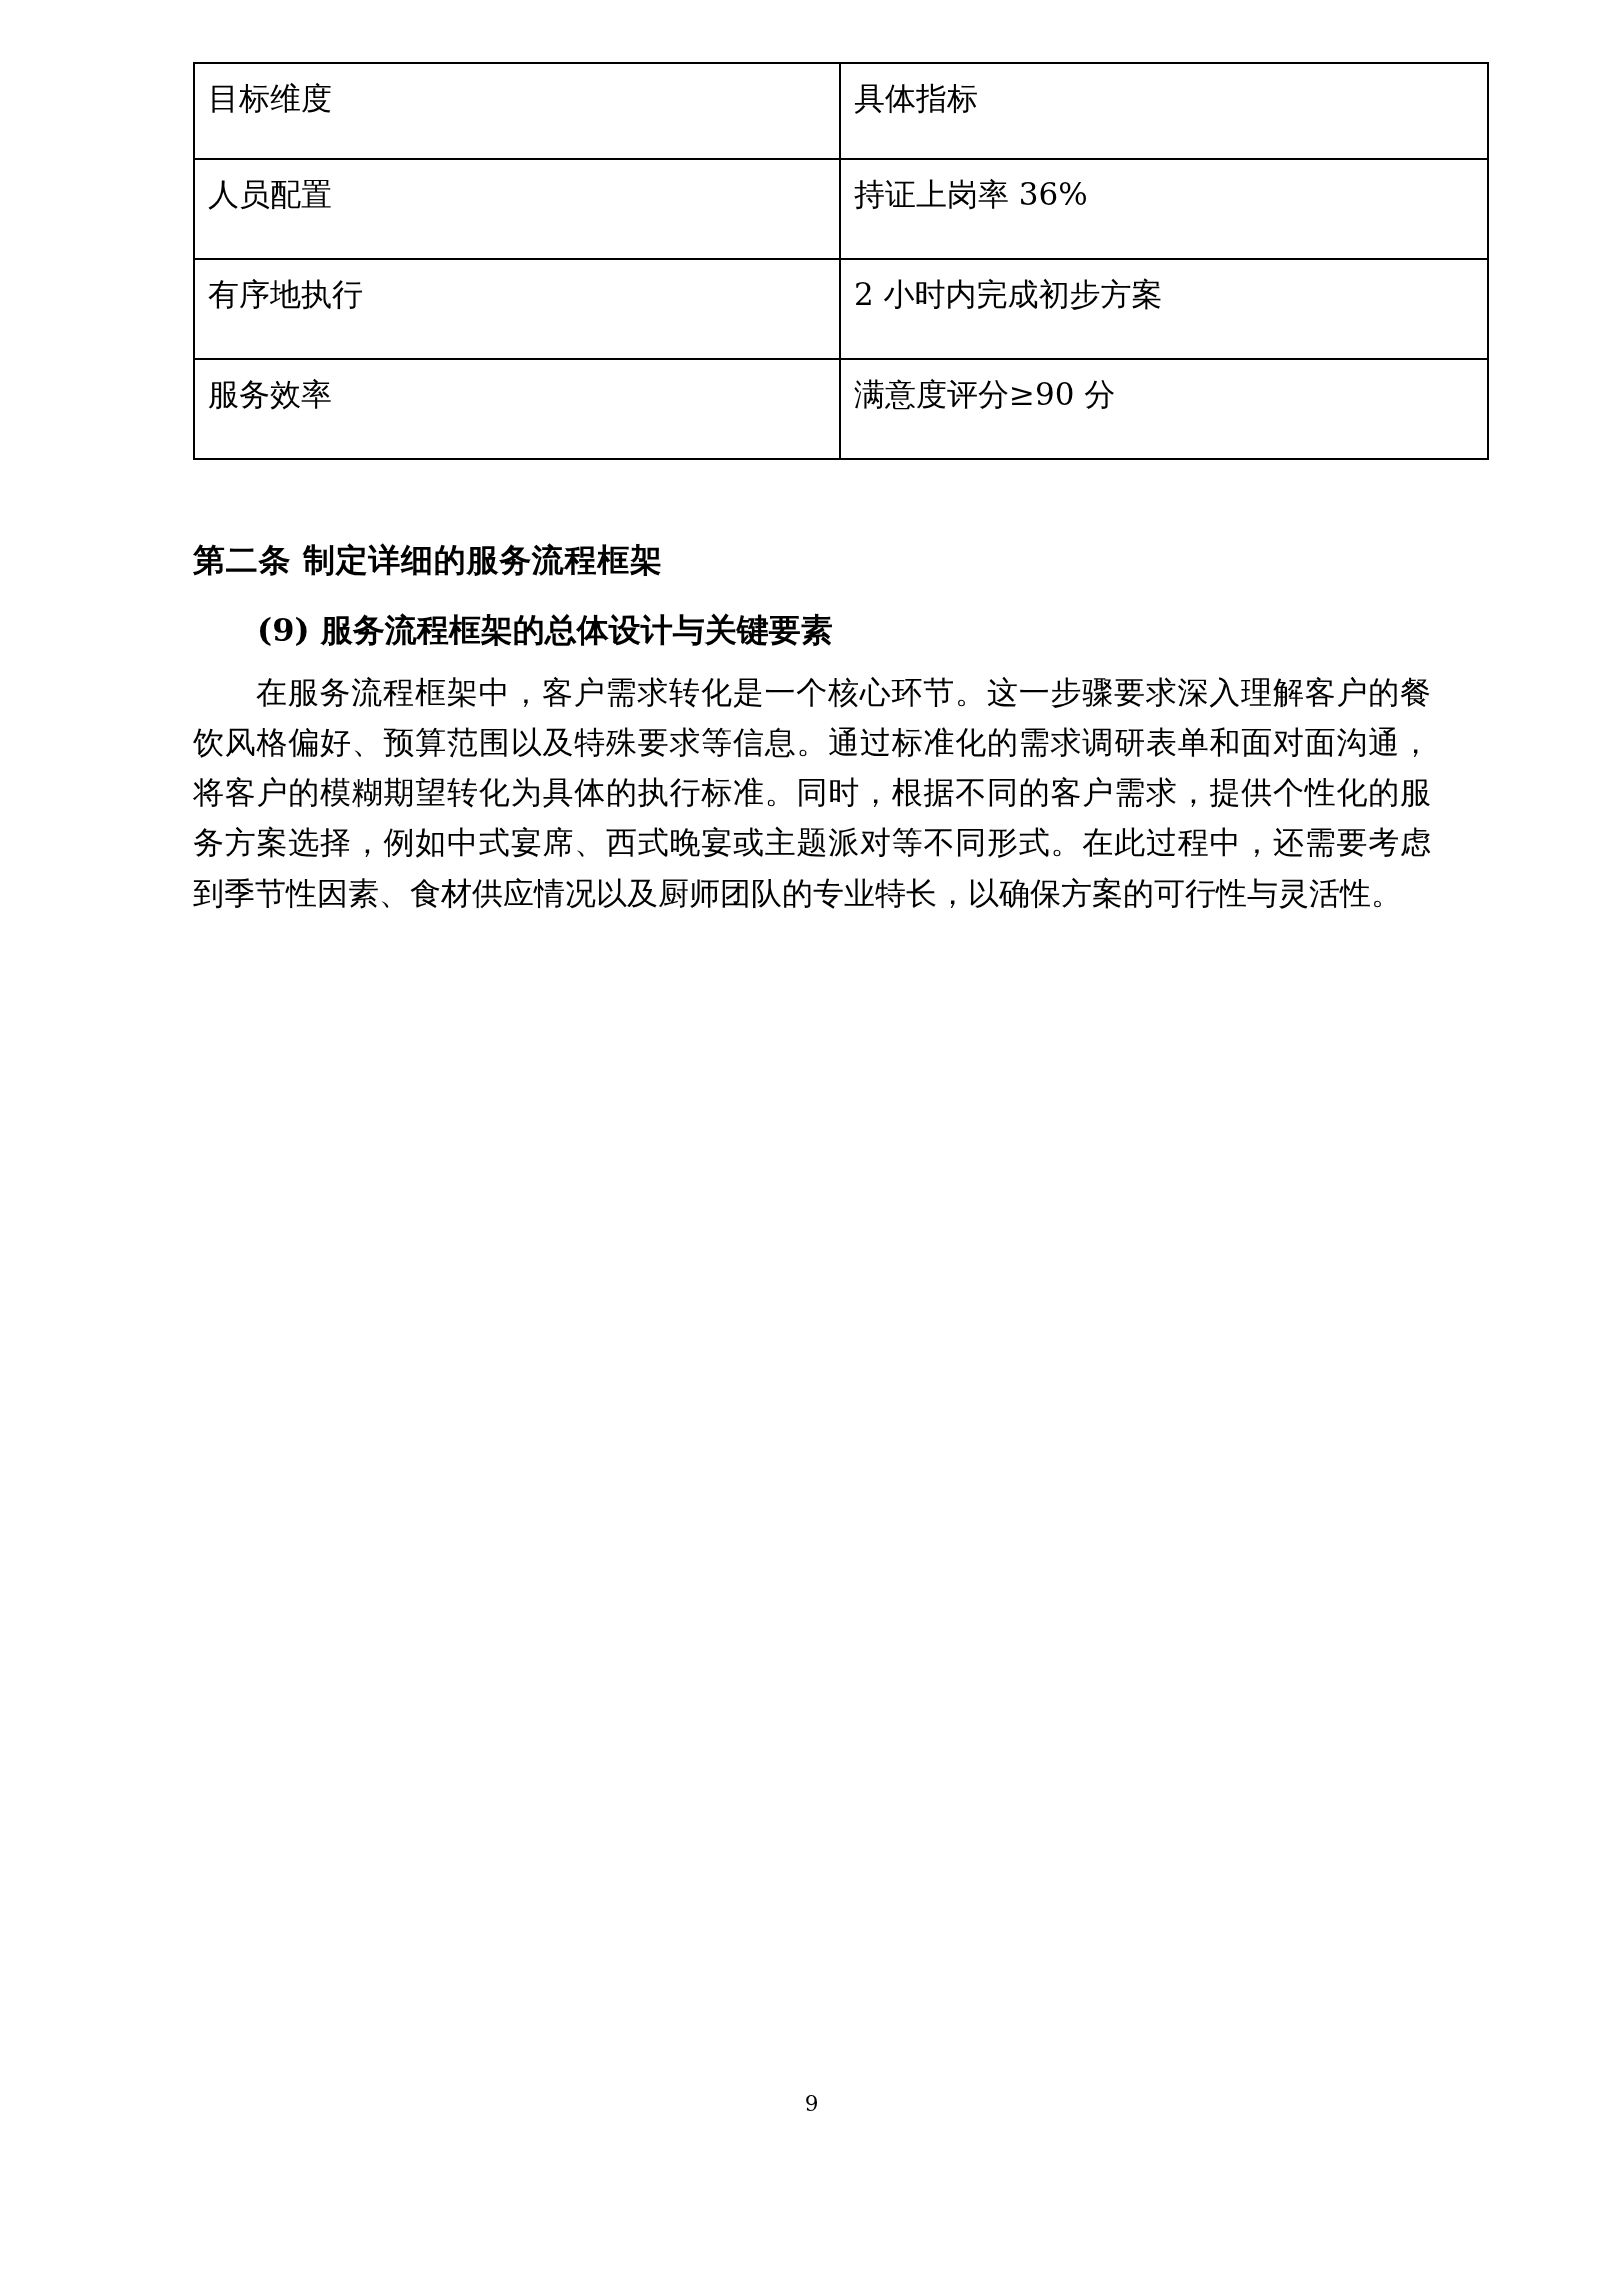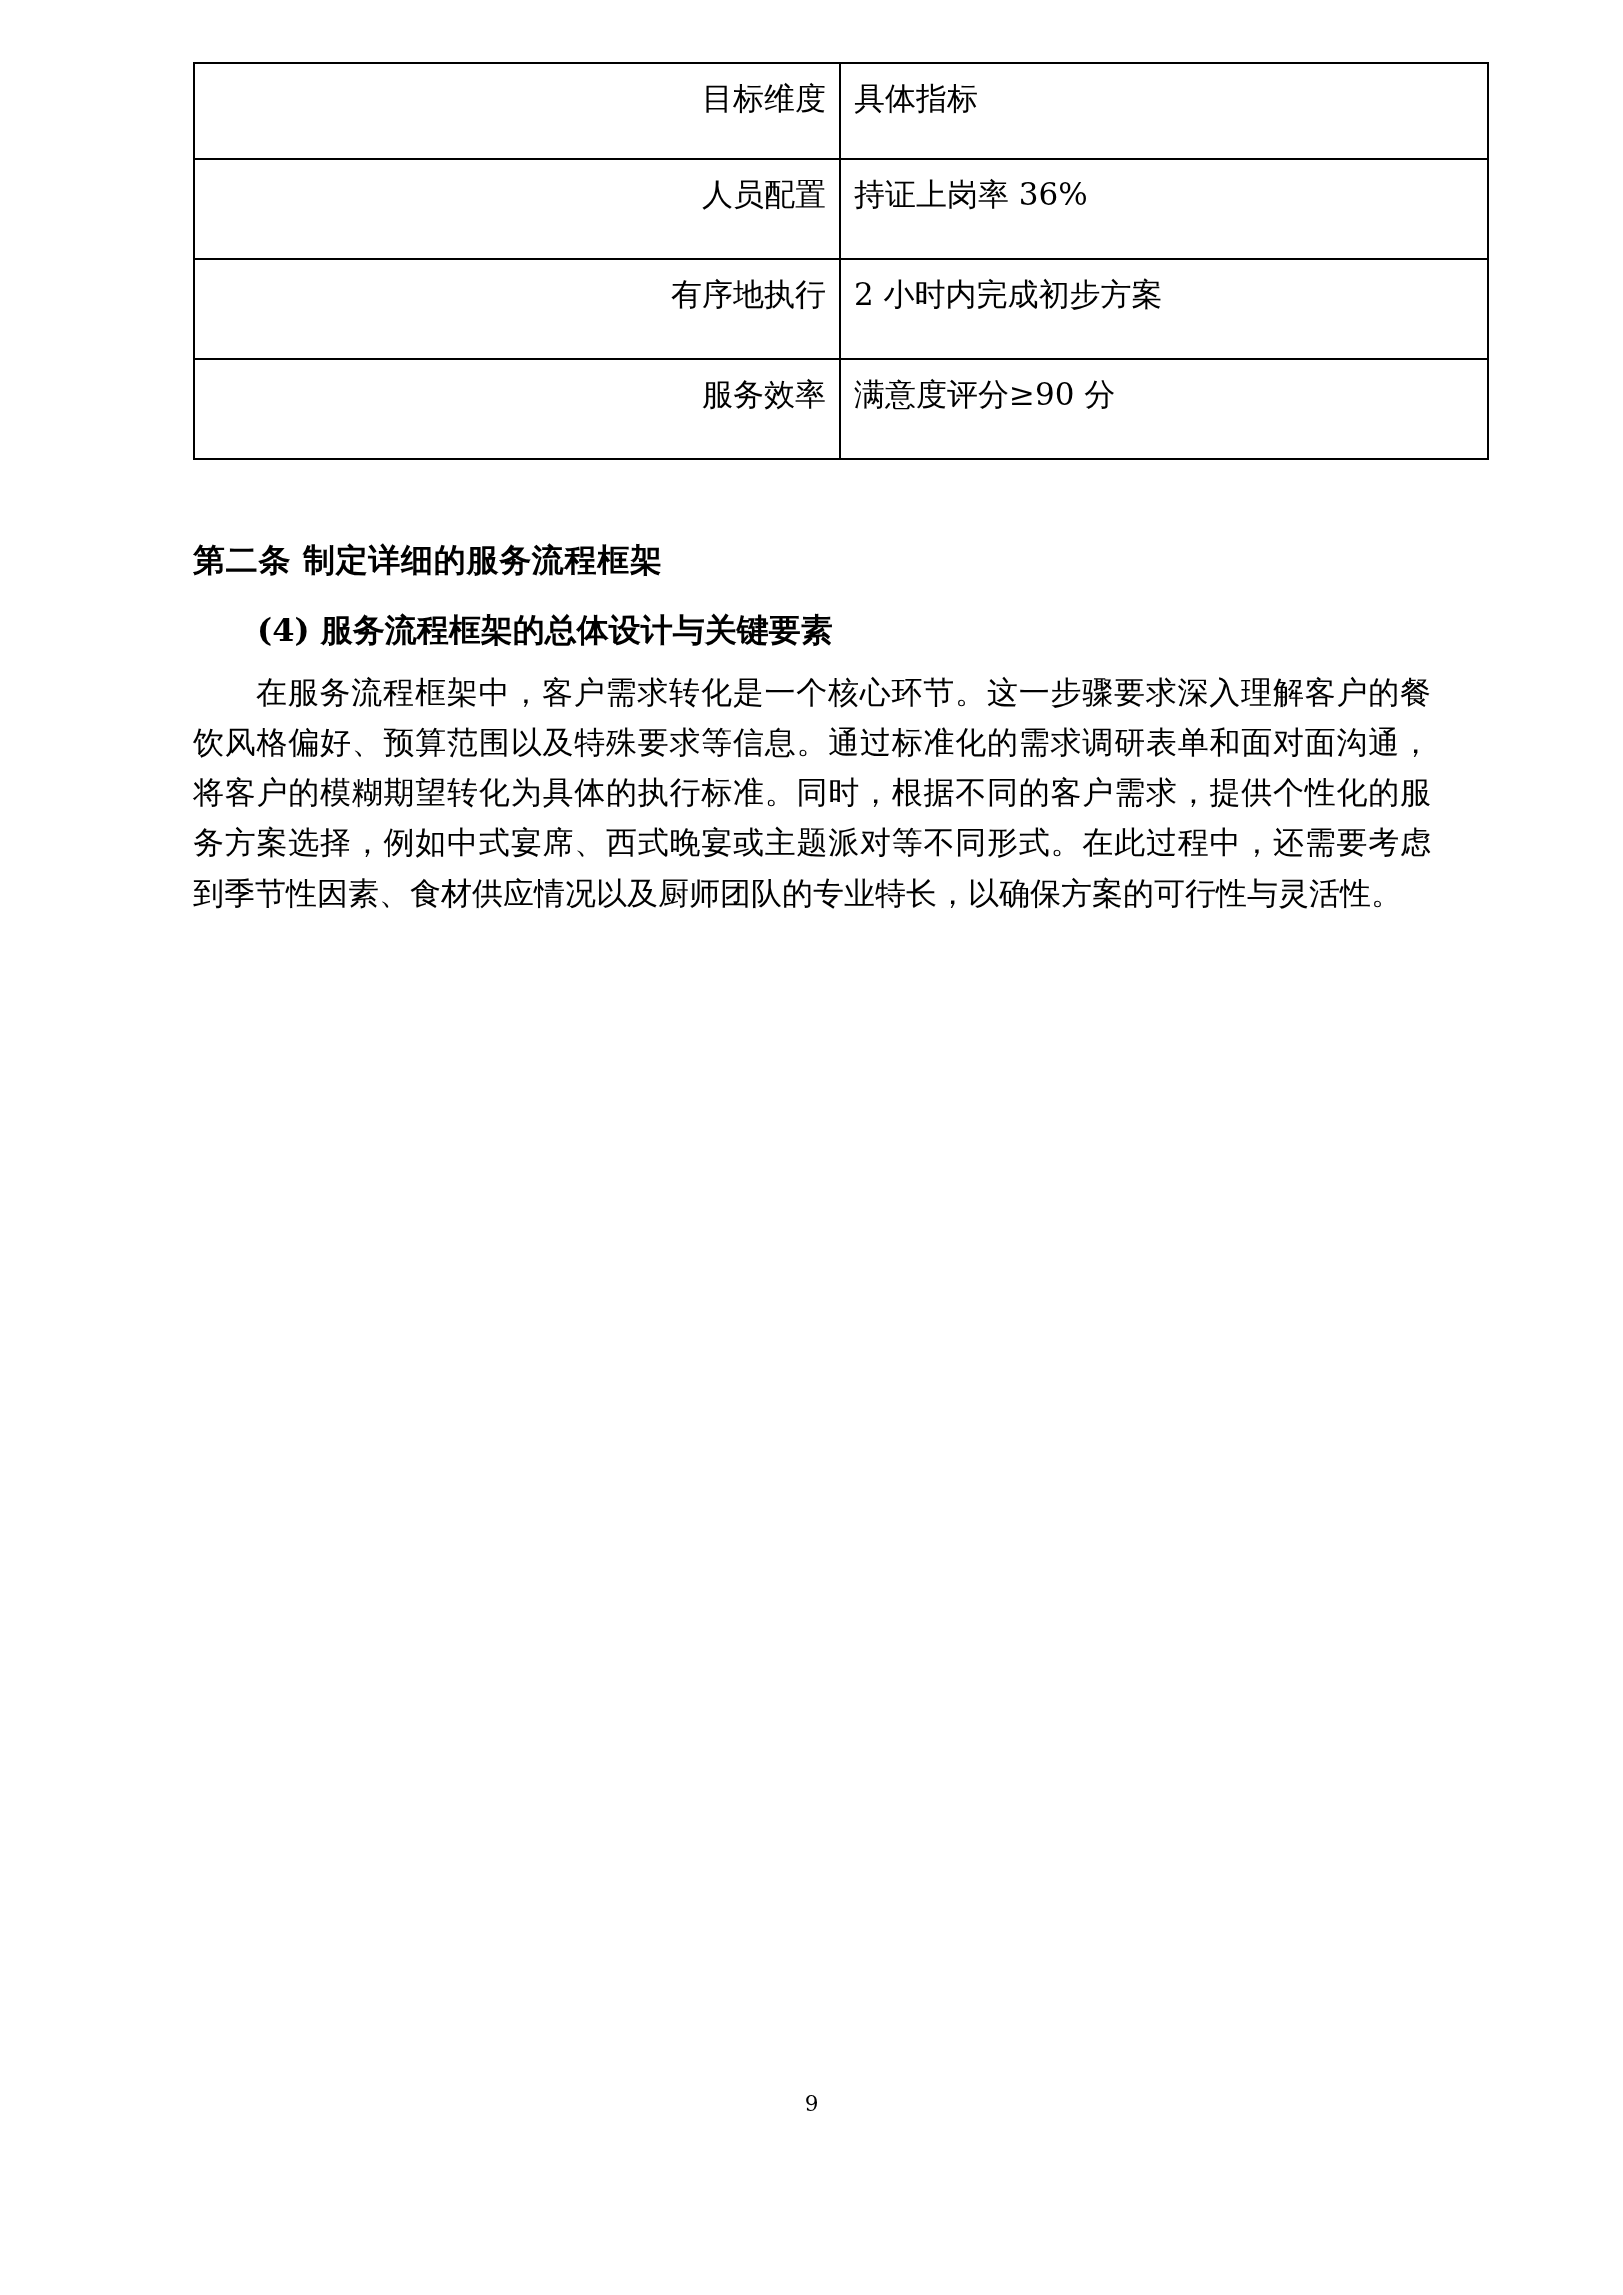--- a/index.html
+++ b/index.html
@@ -41,21 +41,21 @@
   }
   table.metrics td {
     border: 2px solid #000;
     padding: 17px 13px 47px 13px;
     vertical-align: top;
     font-size: 31px;
     line-height: 1.1;
     font-family: "DejaVu Serif", "Liberation Serif", serif;
     font-weight: 400;
   }
-  table.metrics td.col-a { width: 618px; text-align: right; }
+  table.metrics td.col-a { width: 618px; }
   table.metrics td.col-b { width: 620px; }
   table.metrics tr.row-head td { padding-bottom: 43px; }
 
   
   .section-heading {
     margin: 81px 0 0 0;
     font-size: 32px;
     font-weight: bold;
     letter-spacing: 0.7px;
     line-height: 1.2;
@@ -116,21 +116,21 @@
         </tr>
         <tr>
           <td class="col-a">服务效率</td>
           <td class="col-b">满意度评分≥90 分</td>
         </tr>
       </tbody>
     </table>
 
     <h2 class="section-heading">第二条  制定详细的服务流程框架</h2>
 
-    <h3 class="sub-heading">(4) 服务流程框架的总体设计与关键要素</h3>
+    <h3 class="sub-heading">(9) 服务流程框架的总体设计与关键要素</h3>
 
 
 
     <p class="body">在服务流程框架中，客户需求转化是一个核心环节。这一步骤要求深入理解客户的餐饮风格偏好、预算范围以及特殊要求等信息。通过标准化的需求调研表单和面对面沟通，将客户的模糊期望转化为具体的执行标准。同时，根据不同的客户需求，提供个性化的服务方案选择，例如中式宴席、西式晚宴或主题派对等不同形式。在此过程中，还需要考虑到季节性因素、食材供应情况以及厨师团队的专业特长，以确保方案的可行性与灵活性。</p>
 
   </div>
 
   <div class="page-number">9</div>
 
 </div>

